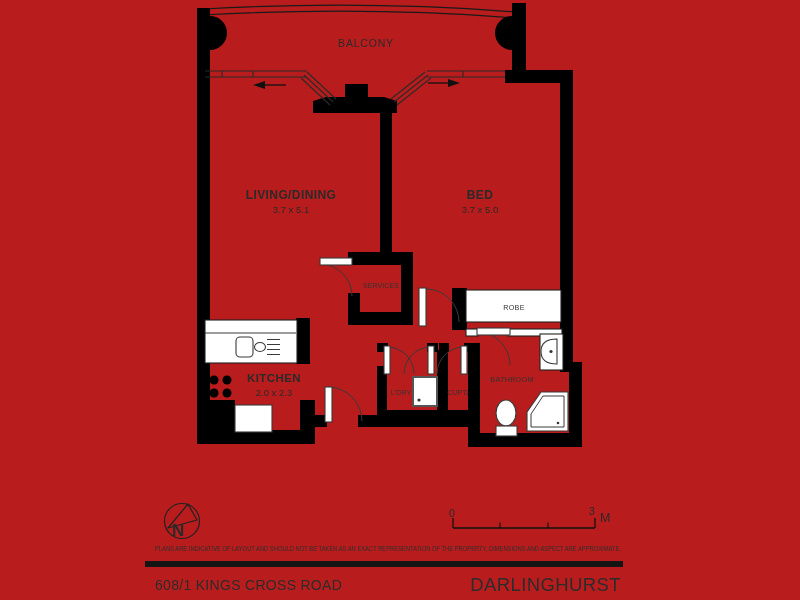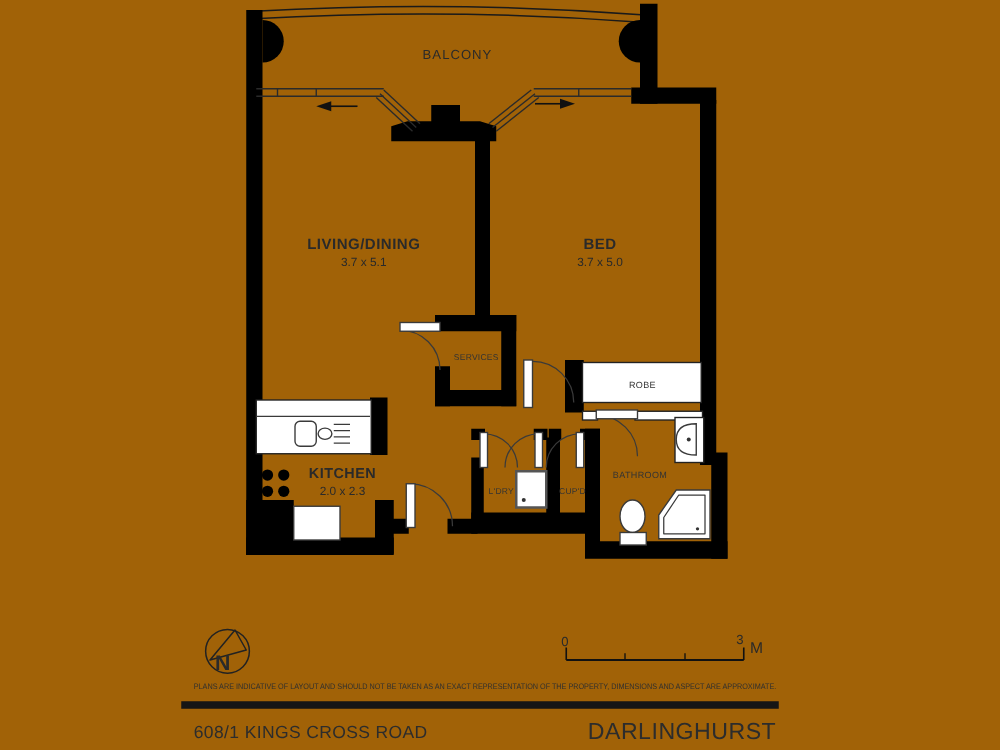--- a/index.html
+++ b/index.html
@@ -1,16 +1,16 @@
 <!DOCTYPE html>
 <html><head>
 <meta charset="utf-8">
 <style>
   html,body{margin:0;padding:0;background:#fff;}
-  #canvas{position:relative;width:800px;height:600px;background:#a16207;overflow:hidden;
+  #canvas{position:relative;width:800px;height:600px;background:#b91c1c;overflow:hidden;
           font-family:"Liberation Sans",sans-serif;}
   svg text{font-family:"Liberation Sans",sans-serif;fill:#2a2a2a;}
   .room-name{font-size:12px;font-weight:bold;letter-spacing:.4px;}
   .room-dims{font-size:9.5px;}
   .tiny-label{font-size:6.8px;fill:#333;letter-spacing:.2px;}
   .small-label{font-size:7.2px;fill:#333;letter-spacing:.3px;}
   .balcony-label{font-size:10.5px;letter-spacing:.8px;}
   .scale-num{font-size:10.5px;}
   .scale-unit{font-size:12.5px;}
   .disclaimer-text{font-size:6.4px;fill:#2f2f2f;}

